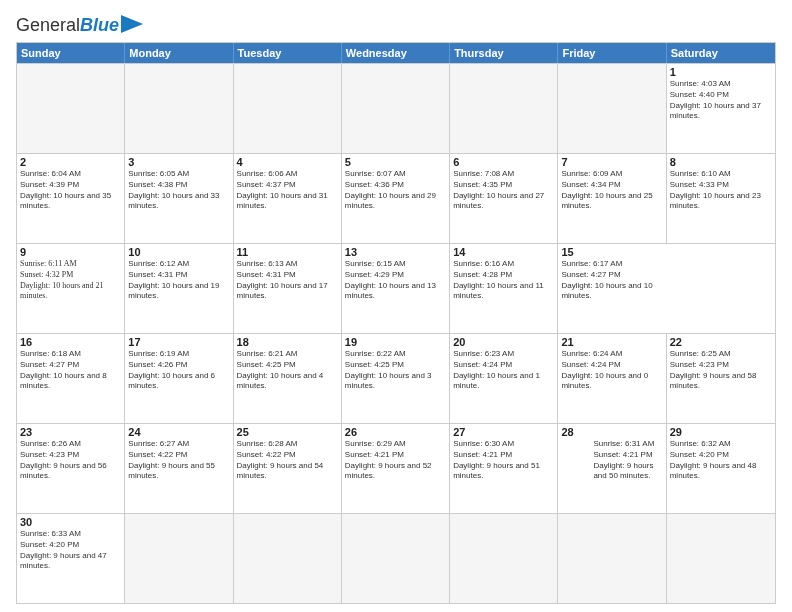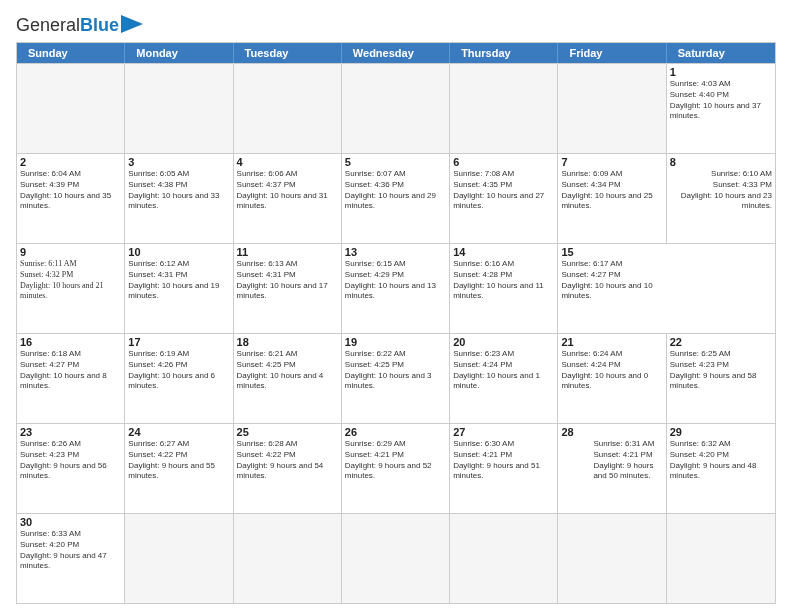--- a/index.html
+++ b/index.html
@@ -27,21 +27,21 @@
       display: flex;
       flex-direction: column;
       align-items: flex-start;
     }
     .logo-text {
       font-size: 18px;
       font-weight: normal;
       color: #333;
       line-height: 1;
     }
-    .logo-text span { color: #1a7abf; font-weight: bold; }
+    .logo-text span { color: #1a7abf; font-weight: bold; font-style: italic; }
     .title-block {
       text-align: right;
     }
     .title-block h1 {
       font-size: 32px;
       font-weight: bold;
       color: #222;
       line-height: 1.1;
     }
     .title-block h2 {
@@ -57,21 +57,21 @@
     }
     .cal-header {
       display: grid;
       grid-template-columns: repeat(7, 1fr);
       background: #3a7abf;
     }
     .cal-header-cell {
       color: #fff;
       font-size: 11px;
       font-weight: bold;
-      padding: 4px 11px;
+      padding: 4px 4px;
       text-align: left;
       border-right: 1px solid #5a9ad4;
     }
     .cal-header-cell:last-child { border-right: none; }
     .cal-body {
       flex: 1;
       display: flex;
       flex-direction: column;
     }
     .cal-row {
@@ -180,21 +180,21 @@
 Daylight: 10 hours and 27 minutes.</div>
           </div>
           <div class="cal-cell">
             <span class="day-num">7</span>
             <div class="cal-cell-info" style="white-space: pre-line;">Sunrise: 6:09 AM
 Sunset: 4:34 PM
 Daylight: 10 hours and 25 minutes.</div>
           </div>
           <div class="cal-cell">
             <span class="day-num">8</span>
-            <div class="cal-cell-info" style="white-space: pre-line; text-align: right;">Sunrise: 6:10 AM
+            <div class="cal-cell-info" style="white-space: pre-line;">Sunrise: 6:10 AM
 Sunset: 4:33 PM
 Daylight: 10 hours and 23 minutes.</div>
           </div>
         </div>
         <div class="cal-row">
           <div class="cal-cell">
             <span class="day-num">9</span>
             <div class="cal-cell-info" style="white-space: pre-line; font-family: Liberation Serif, serif;">Sunrise: 6:11 AM
 Sunset: 4:32 PM
 Daylight: 10 hours and 21 minutes.</div>

